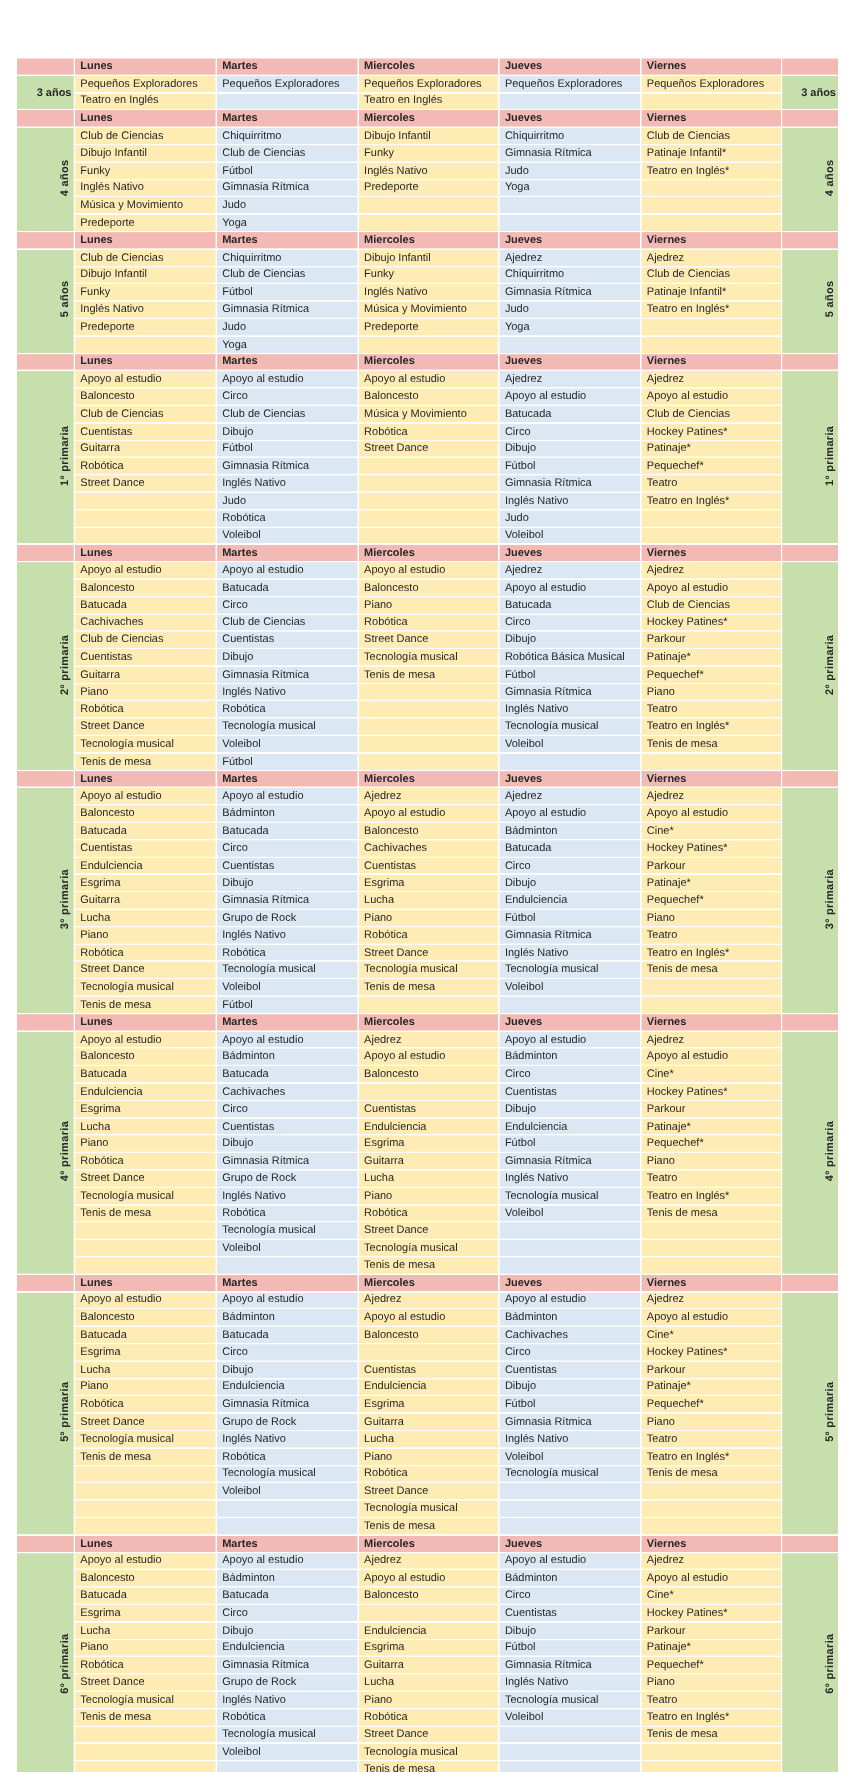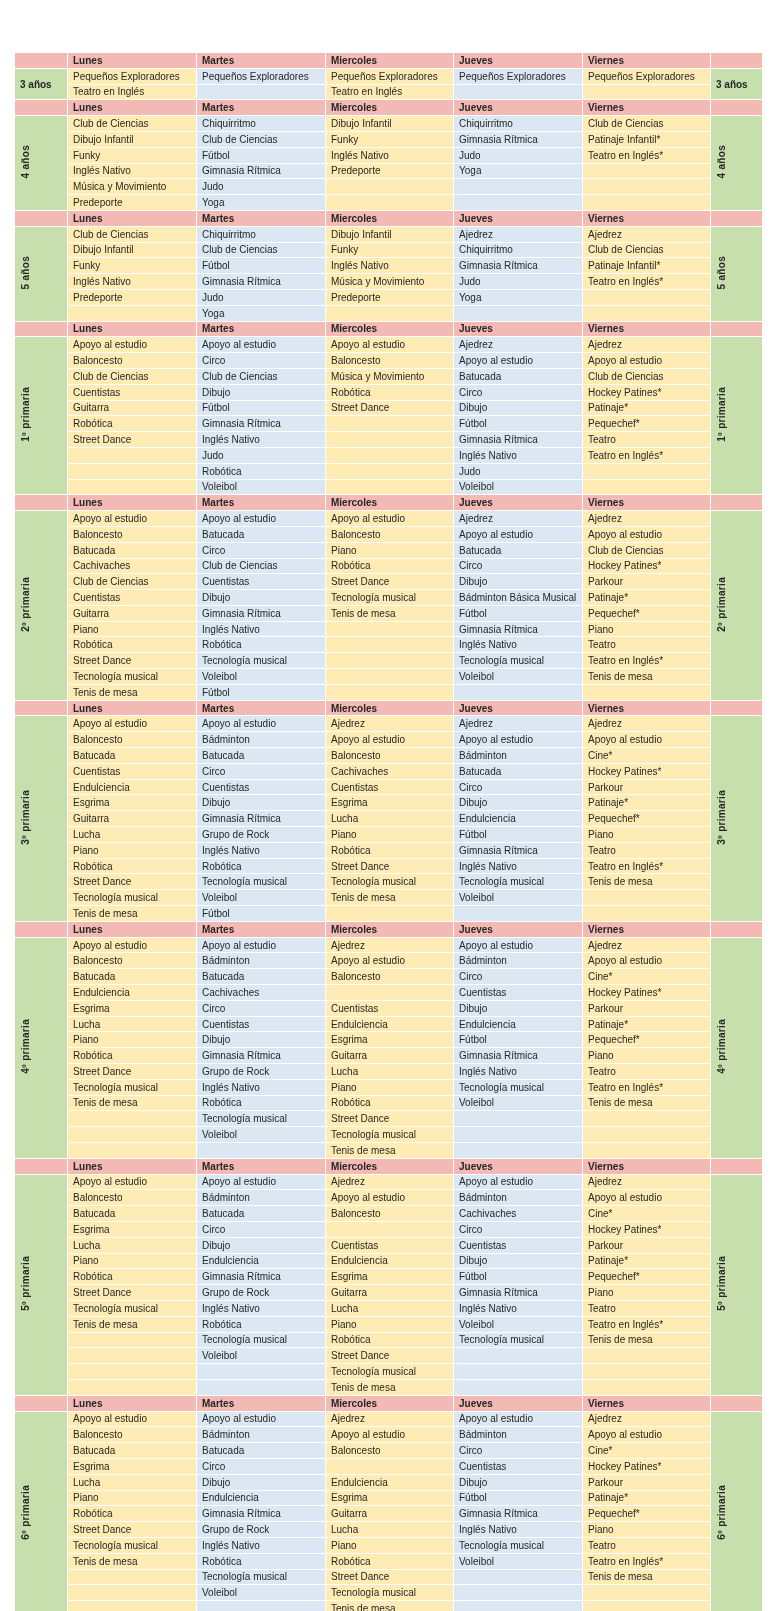--- a/index.html
+++ b/index.html
@@ -38,21 +38,21 @@
     color:#1a1a1a;
   }
   td.hdr-spacer{
     background:#f3b9b4;
     padding:0;
   }
   td.c-yellow{background:#ffecb5;}
   td.c-blue{background:#dbe8f4;}
   td.age-label{
     background:#c7dfad;
-    text-align:left;
+    text-align:right;
     font-weight:bold;
     color:#1f1f1f;
     padding:0;
   }
   td.age-label .vert{
     display:inline-block;
     writing-mode:vertical-rl;
     transform:rotate(180deg);
     font-size:10px;
     letter-spacing:0.3px;
@@ -332,21 +332,21 @@
           <td class="c-yellow">Club de Ciencias</td>
           <td class="c-blue">Cuentistas</td>
           <td class="c-yellow">Street Dance</td>
           <td class="c-blue">Dibujo</td>
           <td class="c-yellow">Parkour</td>
         </tr>
         <tr>
           <td class="c-yellow">Cuentistas</td>
           <td class="c-blue">Dibujo</td>
           <td class="c-yellow">Tecnología musical</td>
-          <td class="c-blue">Bádminton Básica Musical</td>
+          <td class="c-blue">Robótica Básica Musical</td>
           <td class="c-yellow">Patinaje*</td>
         </tr>
         <tr>
           <td class="c-yellow">Guitarra</td>
           <td class="c-blue">Gimnasia Rítmica</td>
           <td class="c-yellow">Tenis de mesa</td>
           <td class="c-blue">Fútbol</td>
           <td class="c-yellow">Pequechef*</td>
         </tr>
         <tr>

